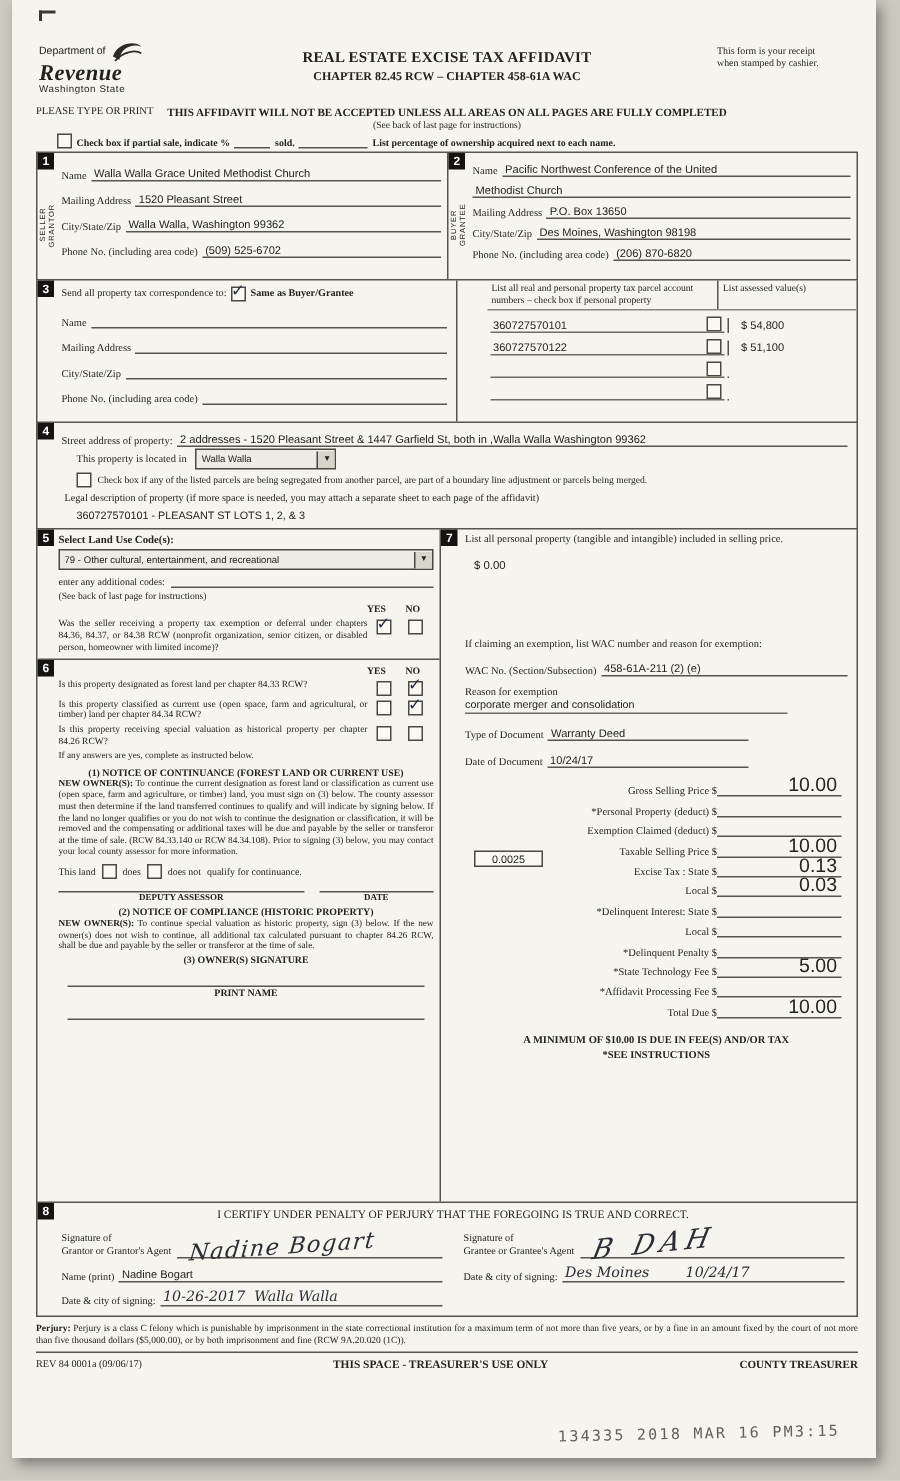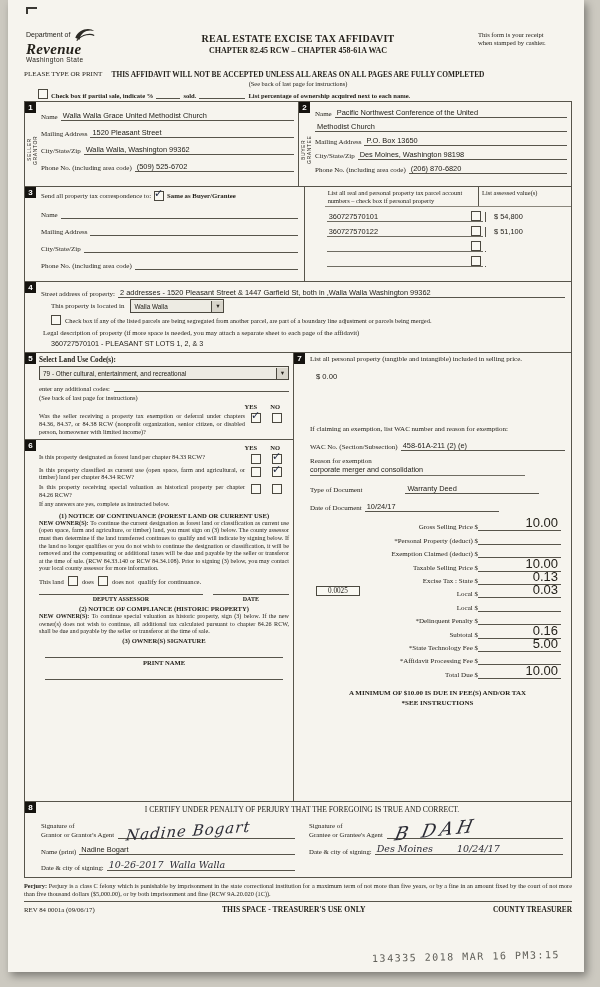--- a/index.html
+++ b/index.html
@@ -96,21 +96,21 @@
   .wacrow{display:flex;align-items:flex-end;font-size:7px;margin-top:8px;}
   .reasonlbl{font-size:7px;margin-top:6px;}
   .reasonval{font-family:"Liberation Sans",sans-serif;font-size:7.2px;border-bottom:1px solid #6f6c62;margin-right:40px;padding-bottom:1px;}
   .docrow{display:flex;align-items:flex-end;font-size:7px;margin-top:4px;height:14px;}
   .docrow .fline{flex:none;width:130px;}
   .money{margin-top:6px;}
   .mrow{display:flex;align-items:flex-end;height:13.4px;font-size:7px;position:relative;padding-right:4px;}
   .mlabel{width:168px;text-align:right;white-space:nowrap;flex:none;}
   .mline{flex:1;border-bottom:1px solid #57544b;text-align:right;padding:0 3px 0 2px;}
   .mval{font-family:"Liberation Sans",sans-serif;font-size:13px;}
-  .rate{position:absolute;left:6px;bottom:2px;border:1px solid #4b483f;padding:0 11px 0 11px;font-family:Liberation Serif, serif;font-size:7.2px;background:#f9f8f2;}
+  .rate{position:absolute;left:6px;bottom:20px;border:1px solid #4b483f;padding:0 11px 0 11px;font-family:Liberation Sans, sans-serif;font-size:7.2px;background:#f9f8f2;}
   .minnote{text-align:center;font-size:7px;font-weight:bold;margin-top:9px;line-height:1.5;}
   
   .sec8{position:relative;border:1px solid #57544b;border-top:none;padding:3px 8px 6px 16px;}
   .sec8 .badge{position:absolute;left:0;top:0;}
   .certify{text-align:center;font-size:7.6px;font-weight:normal;}
   .sighalves{display:flex;gap:14px;margin-top:4px;}
   .shalf{flex:1;position:relative;}
   .srow{display:flex;align-items:flex-end;font-size:6.8px;}
   .slabel2{line-height:1.25;white-space:nowrap;padding-right:4px;}
   .sigarea{flex:1;border-bottom:1px solid #57544b;height:20px;position:relative;}
@@ -389,21 +389,21 @@
               <span>List all personal property (tangible and intangible) included in selling price.</span>
             </div>
        <div class="ppval">$ 0.00</div>
        <div class="exempt">If claiming an exemption, list WAC number and reason for exemption:</div>
        <div class="wacrow">
          <span class="flabel">WAC No. (Section/Subsection)</span>
          <span class="fline"><span class="fval">458-61A-211 (2) (e)</span></span>
        </div>
        <div class="reasonlbl">Reason for exemption</div>
        <div class="reasonval">corporate merger and consolidation</div>
-       <div class="docrow" style="gap:40px;">
+       <div class="docrow" style="">
          <span class="flabel">Type of Document</span>
          <span class="fline"><span class="fval">Warranty Deed</span></span>
        </div>
        <div class="docrow">
          <span class="flabel">Date of Document</span>
          <span class="fline"><span class="fval">10/24/17</span></span>
        </div>
        <div class="money">
          <div class="mrow">
                 <span class="mlabel">Gross Selling Price $</span>
@@ -424,30 +424,30 @@
          <div class="mrow">
                 <span class="mlabel">Excise Tax : State $</span>
                 <span class="mline"><span class="mval">0.13</span></span>
               </div>
          <div class="mrow">
                 <span class="rate">0.0025</span>
                 <span class="mlabel">Local $</span>
                 <span class="mline"><span class="mval">0.03</span></span>
               </div>
          <div class="mrow">
+                <span class="mlabel">*Delinquent Interest: State $</span>
+                <span class="mline"><span class="mval"></span></span>
+              </div>
+         <div class="mrow">
                 <span class="mlabel">Local $</span>
                 <span class="mline"><span class="mval"></span></span>
               </div>
          <div class="mrow">
                 <span class="mlabel">*Delinquent Penalty $</span>
                 <span class="mline"><span class="mval"></span></span>
-              </div>
-         <div class="mrow">
-                <span class="mlabel">Subtotal $</span>
-                <span class="mline"><span class="mval">0.16</span></span>
               </div>
          <div class="mrow">
                 <span class="mlabel">*State Technology Fee $</span>
                 <span class="mline"><span class="mval">5.00</span></span>
               </div>
          <div class="mrow">
                 <span class="mlabel">*Affidavit Processing Fee $</span>
                 <span class="mline"><span class="mval"></span></span>
               </div>
          <div class="mrow">

